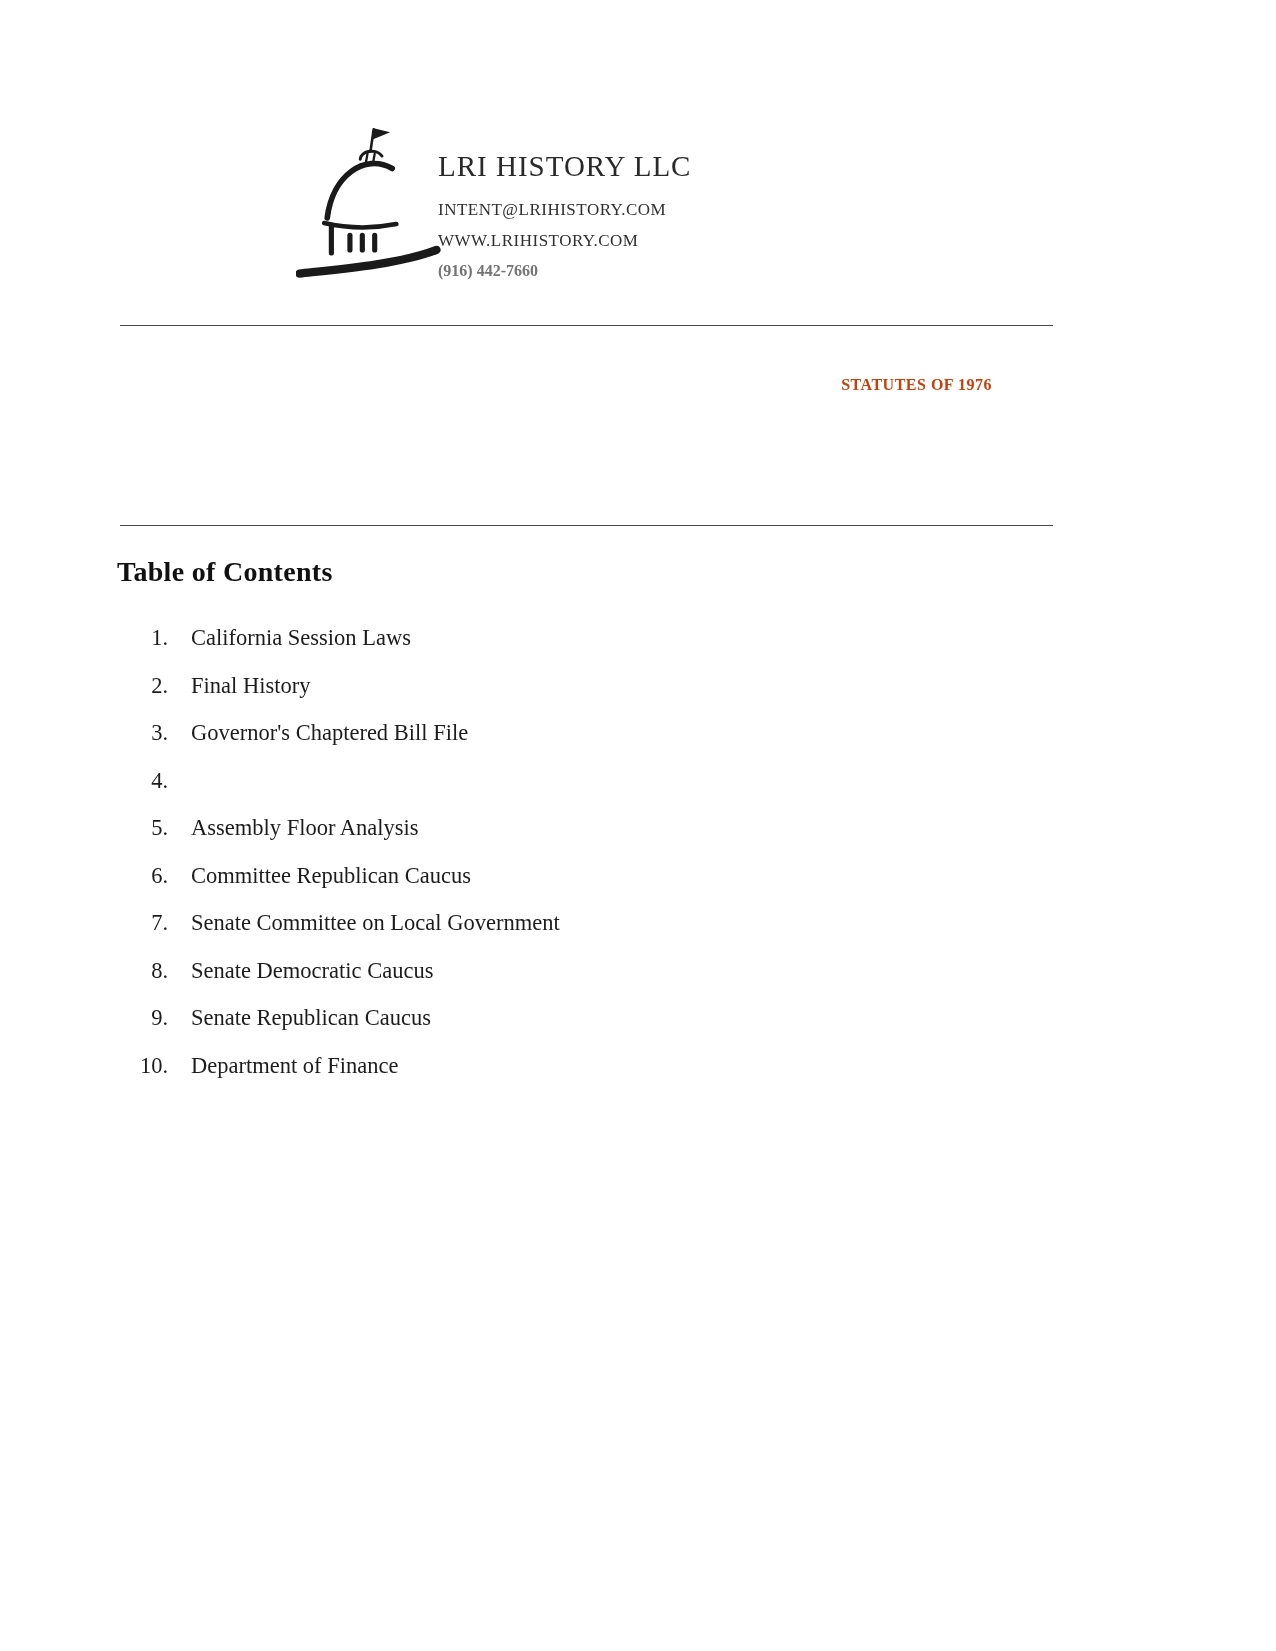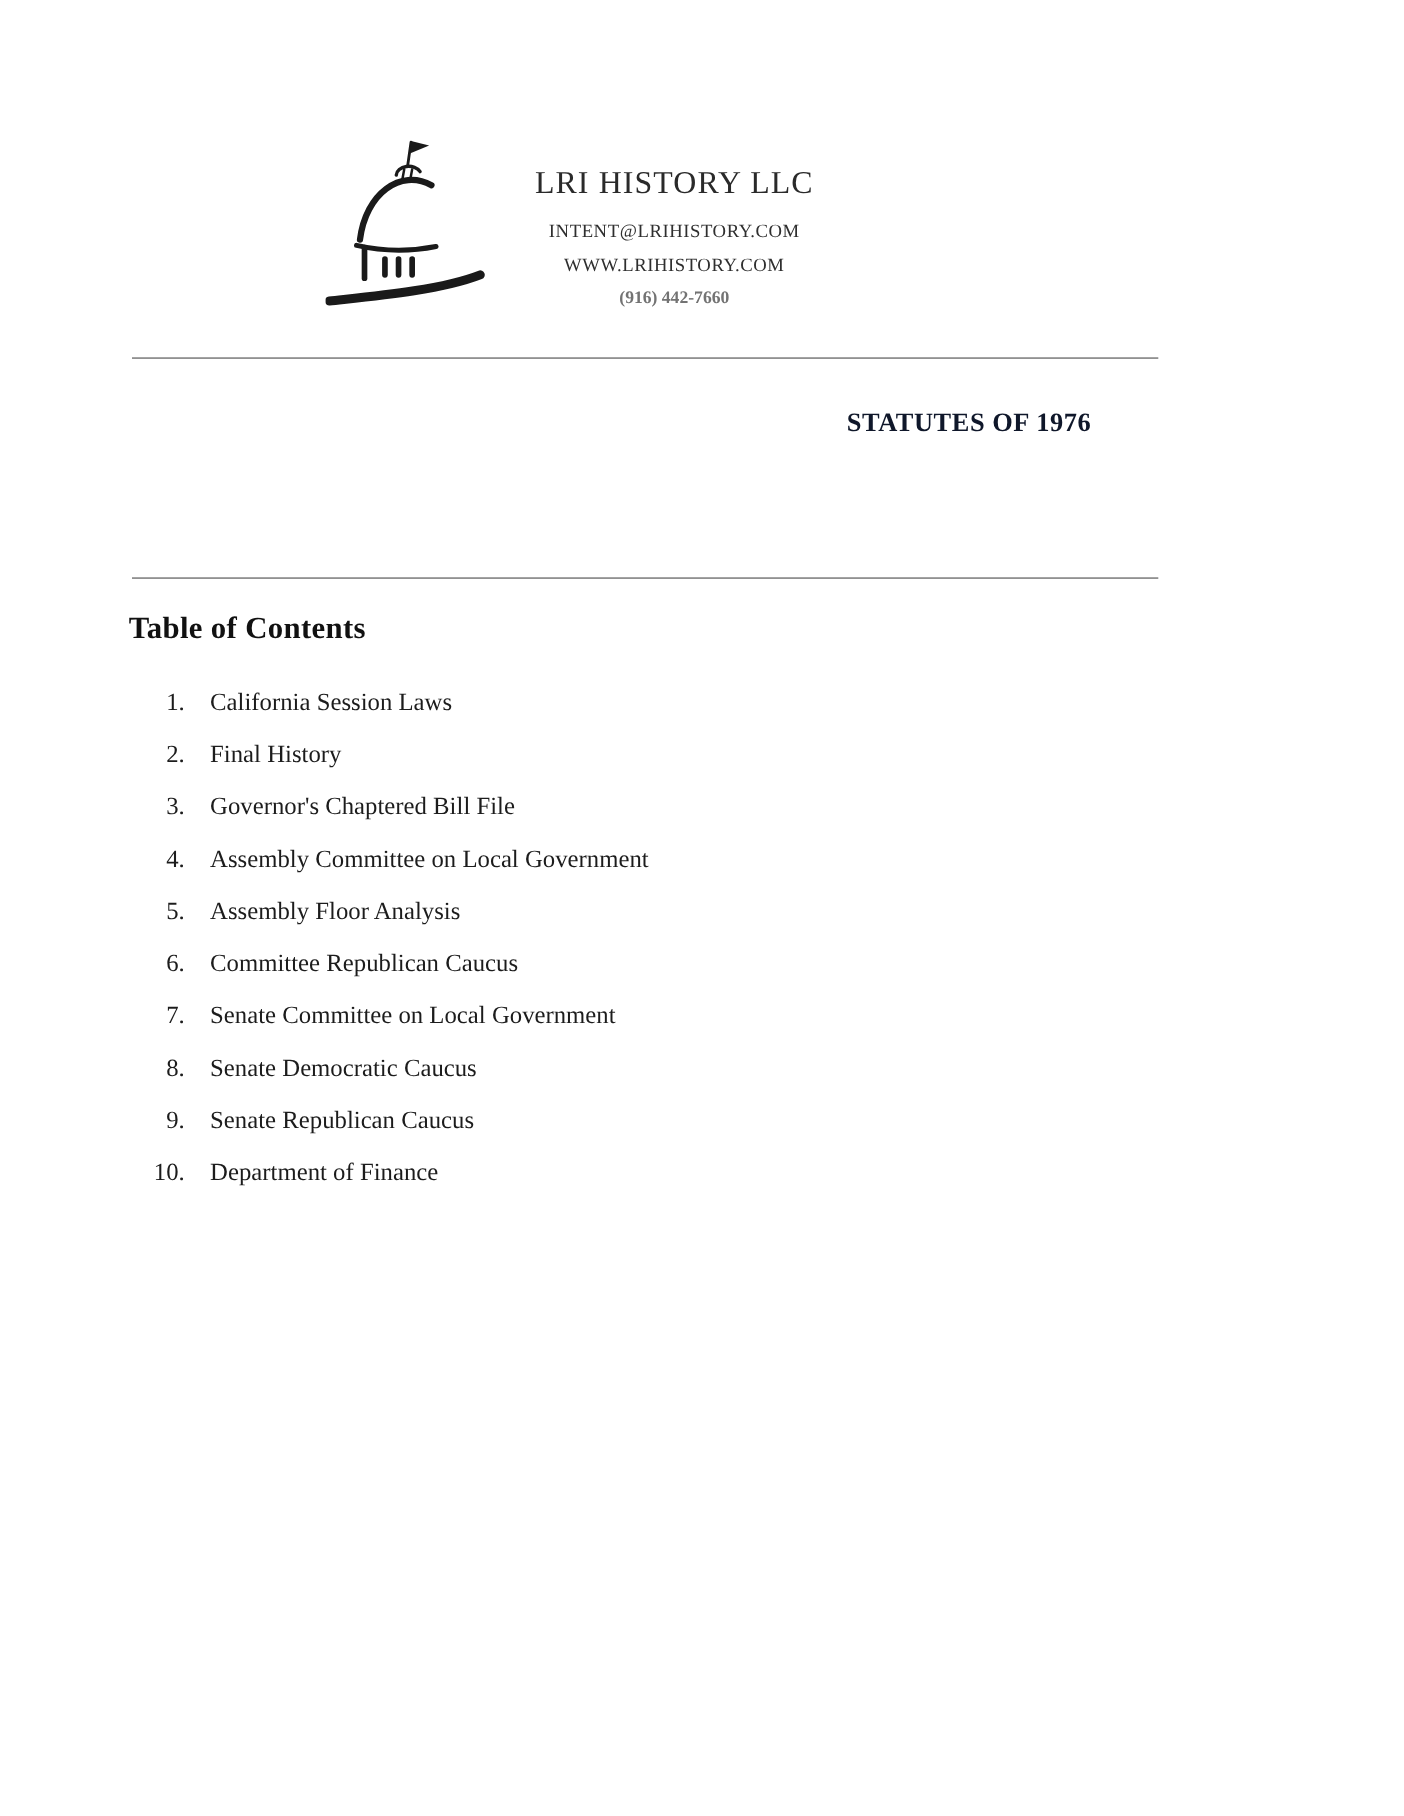--- a/index.html
+++ b/index.html
@@ -23,24 +23,24 @@
     position: absolute;
     left: 296px;
     top: 122px;
     width: 145px;
     height: 165px;
   }
   .logo svg { width: 100%; height: 100%; }
 
   .header-text {
     position: absolute;
-    left: 448px;
+    left: 438px;
     top: 150px;
     width: 330px;
-    text-align: center;
+    text-align: left;
   }
   .company-name {
     font-size: 29px;
     letter-spacing: 1px;
     color: #2a2a2a;
     margin-bottom: 17px;
     white-space: nowrap;
   }
   .company-contact {
     font-size: 17px;
@@ -69,23 +69,23 @@
 
   
   .title-block {
     position: absolute;
     left: 560px;
     top: 364px;
     width: 432px;
     text-align: right;
   }
   .title-line {
-    font-size: 24px;
+    font-size: 16px;
     font-weight: bold;
-    color: #0f172a;
+    color: #c2410c;
     line-height: 42px;
     letter-spacing: 0.5px;
     white-space: pre;
   }
 
   
   .toc-heading {
     position: absolute;
     left: 117px;
     top: 556px;
@@ -173,21 +173,20 @@
     <li class="toc-item">
       <span class="toc-num">2.</span>
       <span class="toc-label">Final History</span>
     </li>
     <li class="toc-item">
       <span class="toc-num">3.</span>
       <span class="toc-label">Governor's Chaptered Bill File</span>
     </li>
     <li class="toc-item">
       <span class="toc-num">4.</span>
-      <span class="toc-label">Assembly Committee on Local Government</span>
     </li>
     <li class="toc-item">
       <span class="toc-num">5.</span>
       <span class="toc-label">Assembly Floor Analysis</span>
     </li>
     <li class="toc-item">
       <span class="toc-num">6.</span>
       <span class="toc-label">Committee Republican Caucus</span>
     </li>
     <li class="toc-item">

